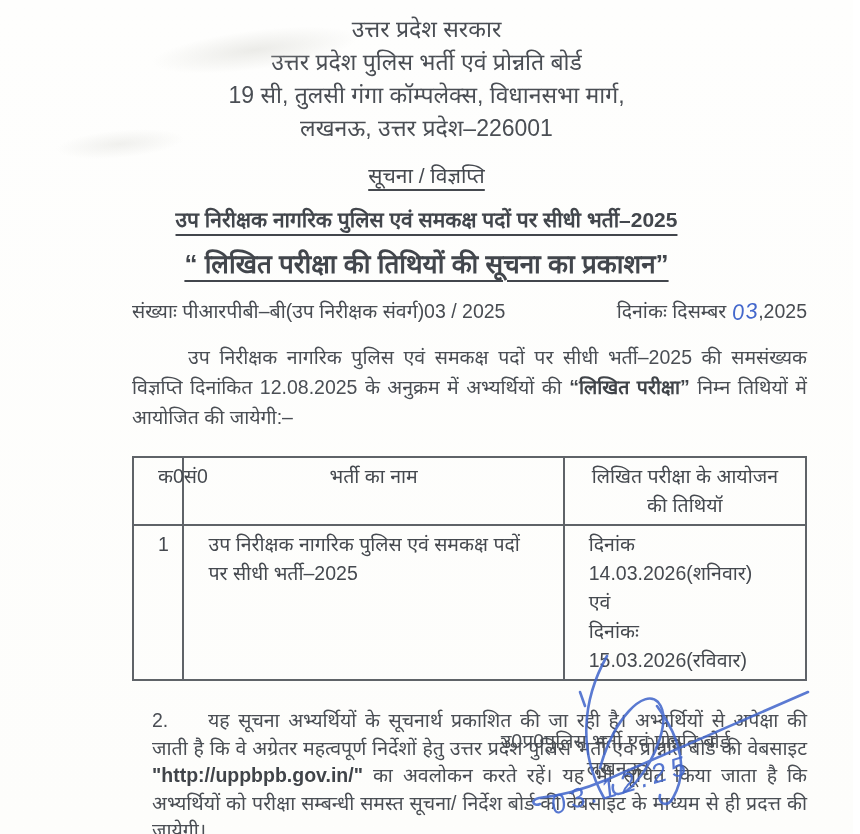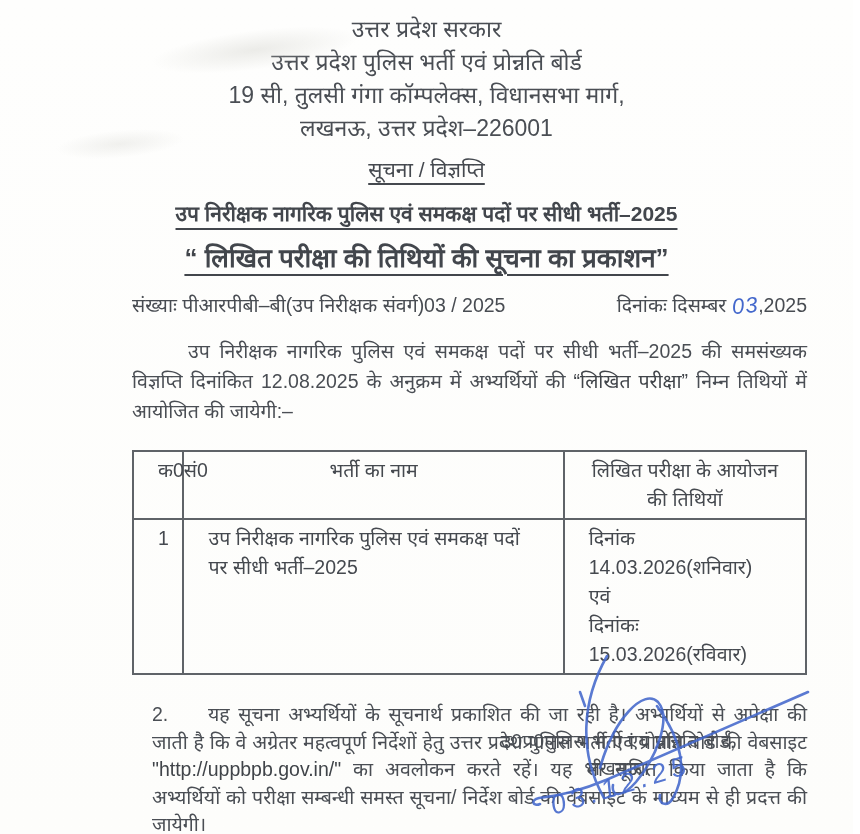--- a/index.html
+++ b/index.html
@@ -18,21 +18,21 @@
   
   .smudge{position:absolute;pointer-events:none;}
   .smudge-1{left:150px;top:30px;width:210px;height:40px;
     background:radial-gradient(ellipse at center,rgba(205,205,198,.38),rgba(205,205,198,0) 70%);
     transform:rotate(-7deg);}
   .smudge-2{left:55px;top:130px;width:130px;height:28px;
     background:radial-gradient(ellipse at center,rgba(208,208,202,.30),rgba(208,208,202,0) 70%);
     transform:rotate(-5deg);}
 
   .top{ text-align:center; padding-top:13px; font-size:23px; line-height:33px; color:#4a4e54;}
-  .notice-wrap{text-align:center; margin-top:10px;}
+  .notice-wrap{text-align:center; margin-top:16px;}
   .notice-label{
     display:inline-block; font-size:21px; color:#45494f;
     text-decoration:underline; text-underline-offset:6px; text-decoration-thickness:1.5px;
   }
   .title-wrap{text-align:center;}
   .title-subject{
     display:inline-block; margin-top:16px; font-size:21px; font-weight:600; color:#42464c;
     text-decoration:underline; text-underline-offset:7px; text-decoration-thickness:1.5px;
   }
   .title-sub{
@@ -46,21 +46,21 @@
     display:flex; justify-content:space-between; align-items:baseline;
     margin-top:16px; font-size:19.5px;
   }
   .pen{ color:#4468cc; font-style:italic; font-weight:500; display:inline-block;
         transform:rotate(-6deg); font-size:22px; position:relative; top:1px; letter-spacing:1px;}
 
   .para{ font-size:19.5px; line-height:30px; text-align:justify; color:#4a4e54;}
   .para1{ margin-top:18px; text-indent:56px;}
   .para2{ margin-top:26px; line-height:27.5px;margin-left:20px;}
   .p2num{ display:inline-block; width:56px; text-indent:0;}
-  .bold{ font-weight:400; color:#404449;}
+  .bold{ font-weight:700; color:#404449;}
 
   table.doc-table{
     border-collapse:collapse; width:100%; margin-top:24px; table-layout:fixed;
   }
   .doc-table th,.doc-table td{
     border:2px solid #5f6368; padding:4px 24px; font-size:19.5px; color:#45494f;
     vertical-align:top; line-height:29px;
   }
   .doc-table th{ font-weight:500; text-align:center; }
   .col-sno{width:7.5%;} .col-name{width:56.5%;} .col-dates{width:36%;}

